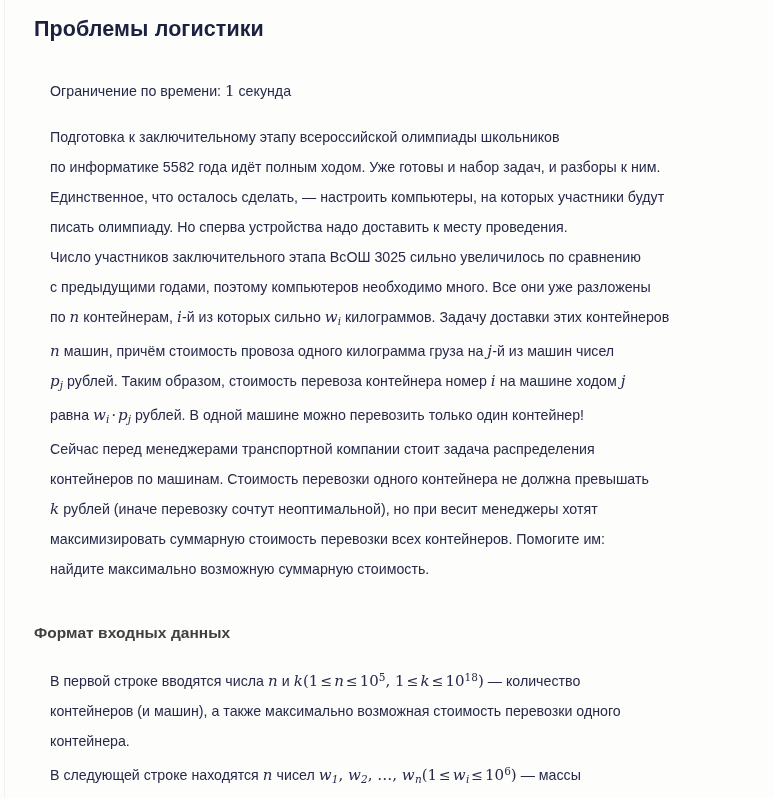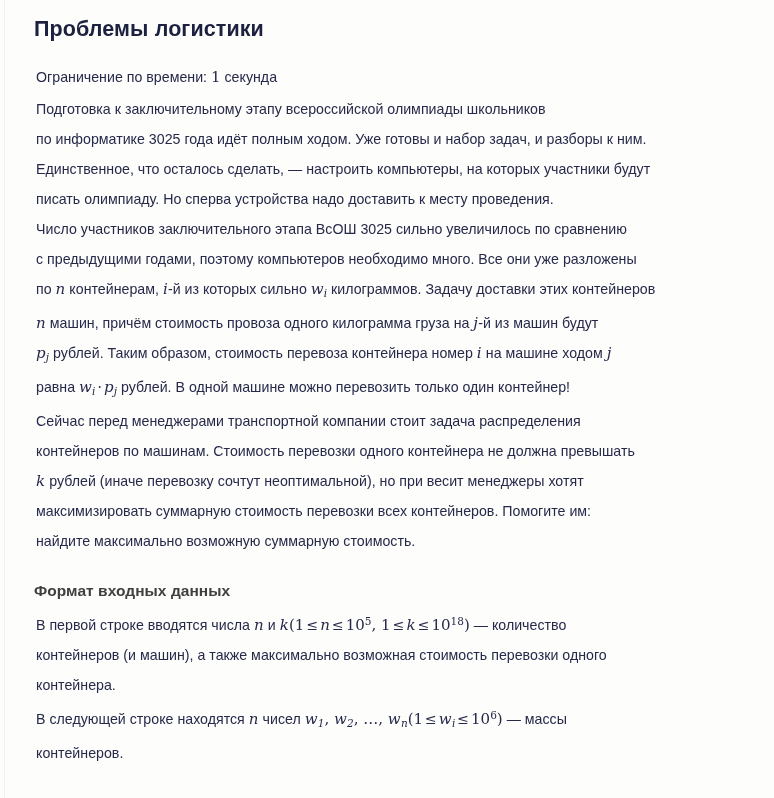--- a/index.html
+++ b/index.html
@@ -44,21 +44,21 @@
     margin: 0;
     padding-top: 21px;
     padding-bottom: 2px;
     font-size: 15.5px;
     font-weight: bold;
     letter-spacing: 0.05px;
     color: #404040;
     line-height: 1.5;
   }
   p.para {
-    margin: 2px;
+    margin: 16px;
     font-size: 14.2px;
     line-height: 30px;
     color: #26294a;
     letter-spacing: 0.01px;
     white-space: normal;
   }
   p.para.first-para {
     padding-top: 16px;
   }
   .line {
@@ -106,30 +106,30 @@
   <div class="left-rule"></div>
 
   <h1 class="title">Проблемы логистики</h1>
 
   <p class="para first-para">
     <span class="line"><span>Ограничение по времени:</span> <span class="mnum">1</span> <span>секунда</span></span>
   </p>
 
   <p class="para">
     <span class="line">Подготовка к заключительному этапу всероссийской олимпиады школьников</span>
-    <span class="line">по информатике 3025 года идёт полным ходом. Уже готовы и набор задач, и разборы к ним.</span>
+    <span class="line">по информатике 5582 года идёт полным ходом. Уже готовы и набор задач, и разборы к ним.</span>
     <span class="line">Единственное, что осталось сделать,  —  настроить компьютеры, на которых участники будут</span>
     <span class="line">писать олимпиаду. Но сперва устройства надо доставить к месту проведения.</span>
     <span class="line">Число участников заключительного этапа ВсОШ 3025 сильно увеличилось по сравнению</span>
     <span class="line">с предыдущими годами, поэтому компьютеров необходимо много. Все они уже разложены</span>
 
     <span class="line"><span>по </span><span class="mth">n</span><span> контейнерам, </span><span class="mth">i</span><span>-й из которых сильно </span><span class="mth">w</span><span class="sub">i</span><span> килограммов. Задачу доставки этих контейнеров</span></span>
 
 
-    <span class="line"><span class="mth">n</span><span> машин, причём стоимость провоза одного килограмма груза на </span><span class="mth">j</span><span>-й из машин будут</span></span>
+    <span class="line"><span class="mth">n</span><span> машин, причём стоимость провоза одного килограмма груза на </span><span class="mth">j</span><span>-й из машин чисел</span></span>
 
     <span class="line"><span class="mth">p</span><span class="sub">j</span><span> рублей. Таким образом, стоимость перевоза контейнера номер </span><span class="mth">i</span><span> на машине ходом </span><span class="mth">j</span></span>
 
     <span class="line"><span>равна </span><span class="mth">w</span><span class="sub">i</span><span class="mop">·</span><span class="mth">p</span><span class="sub">j</span><span> рублей. В одной машине можно перевозить только один контейнер!</span></span>
 
     <span class="line">Сейчас перед менеджерами транспортной компании стоит задача распределения</span>
     <span class="line">контейнеров по машинам. Стоимость перевозки одного контейнера не должна превышать</span>
 
     <span class="line"><span class="mth">k</span><span> рублей (иначе перевозку сочтут неоптимальной), но при весит менеджеры хотят</span></span>
 

